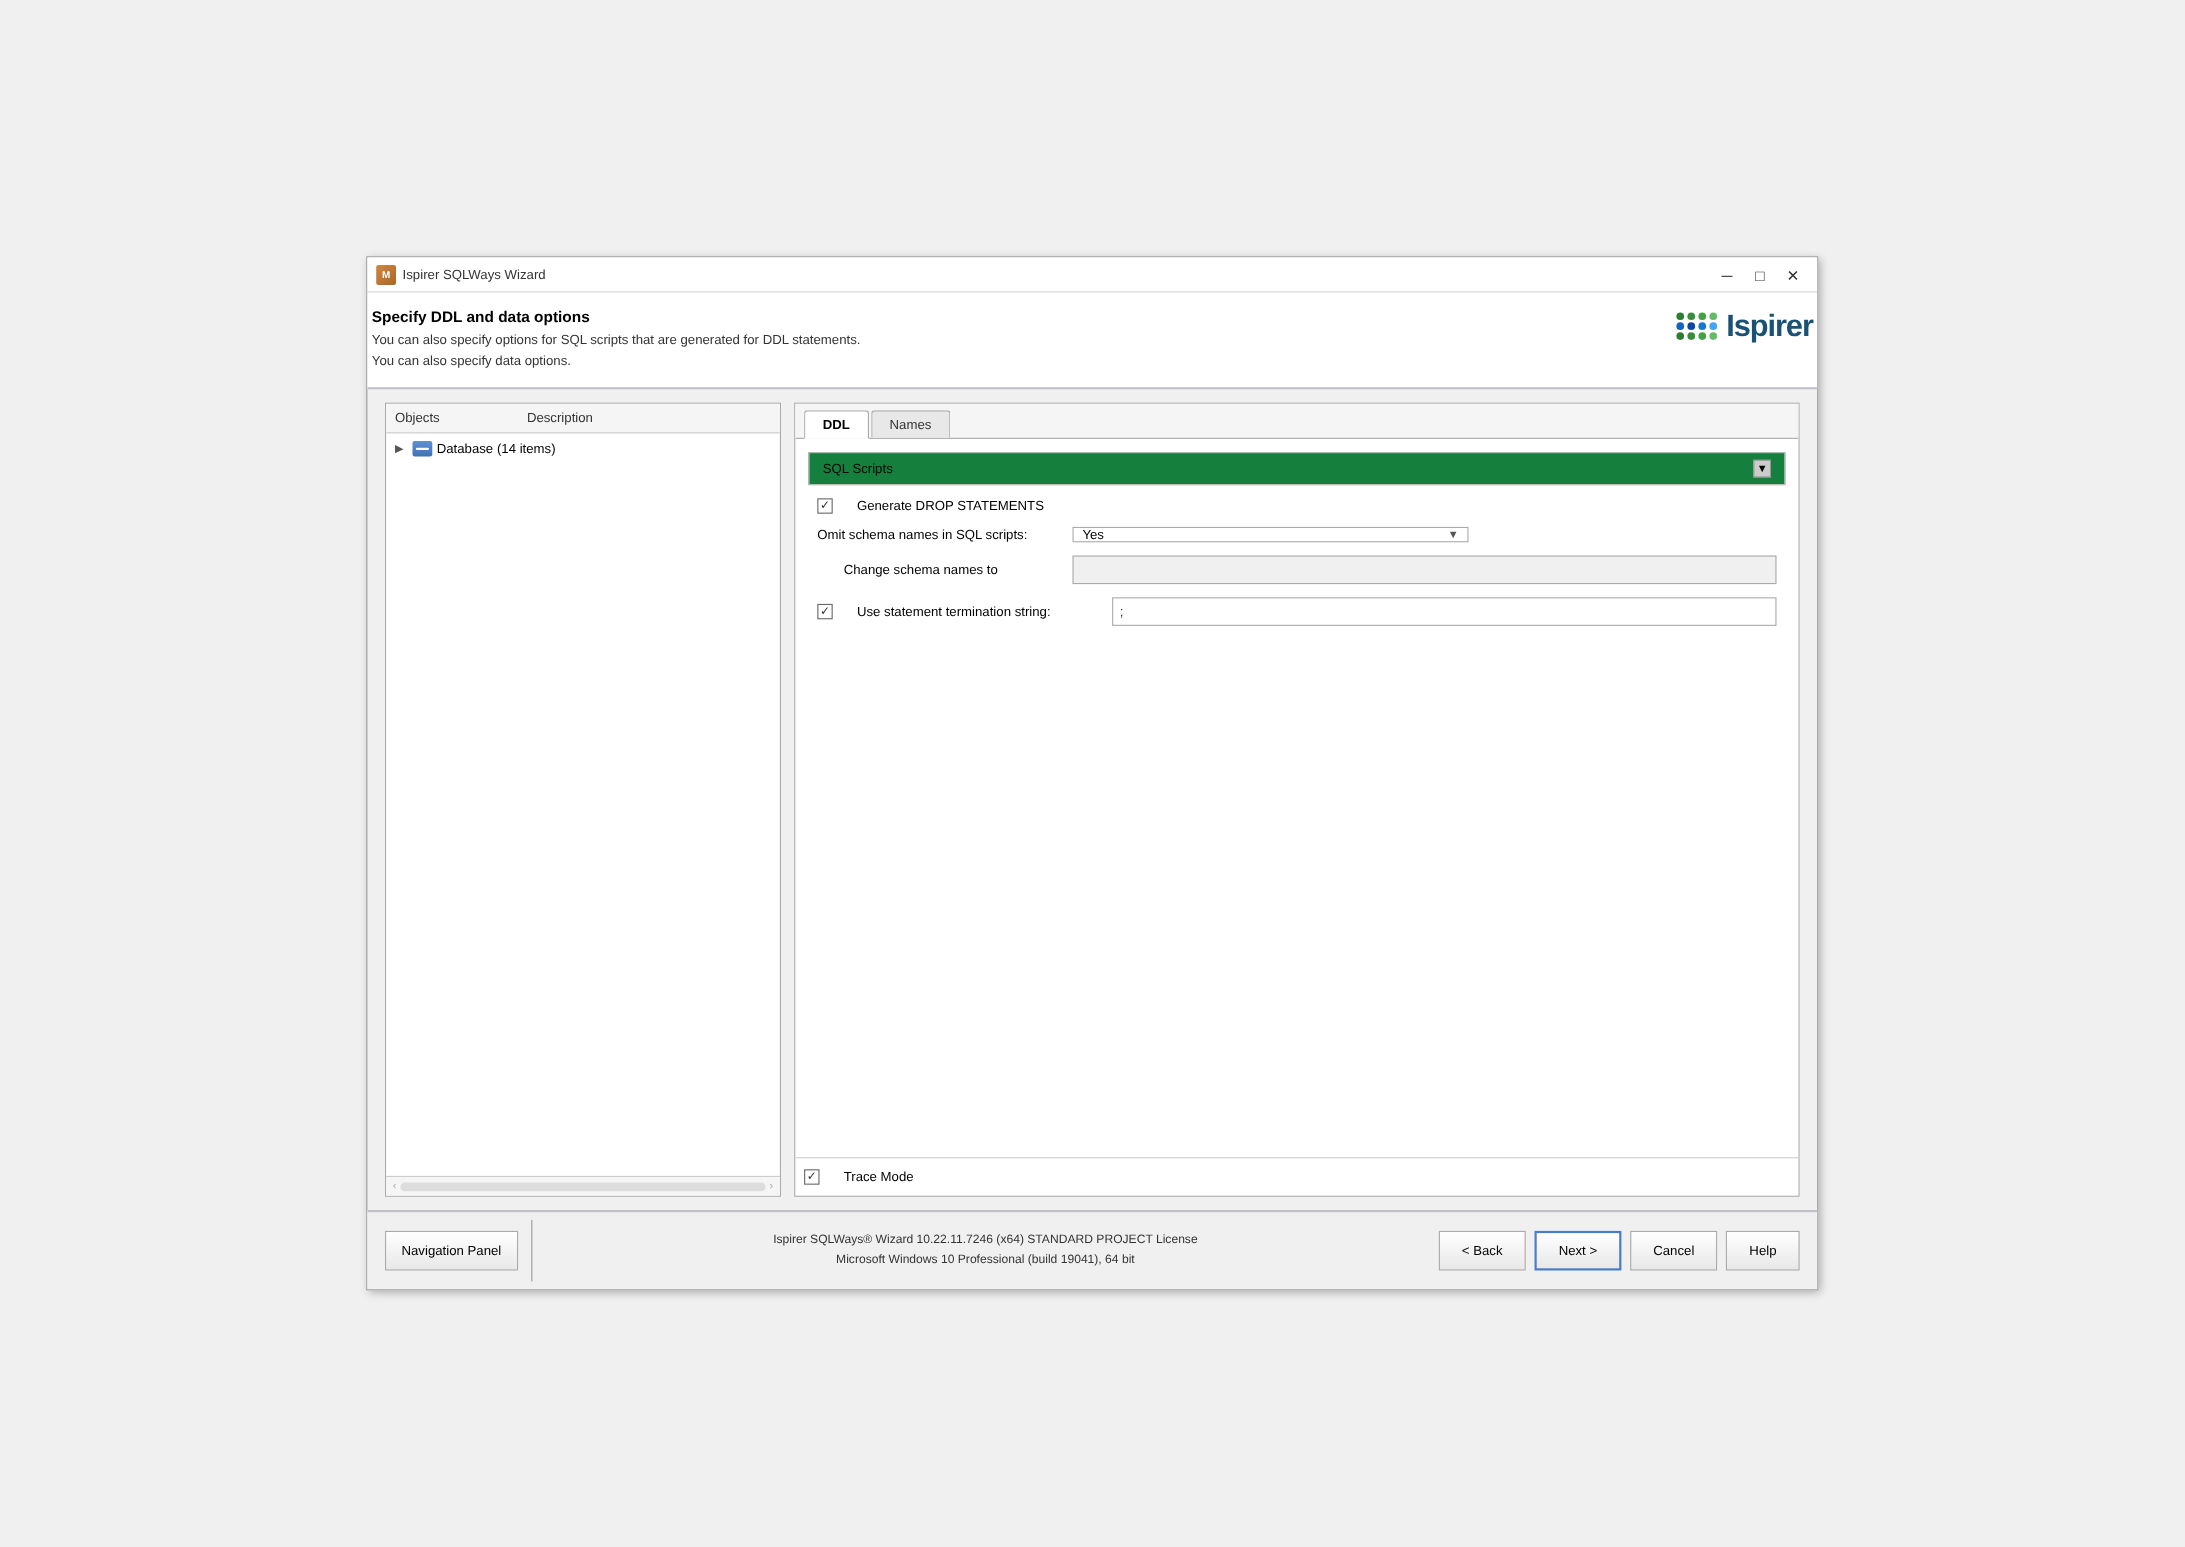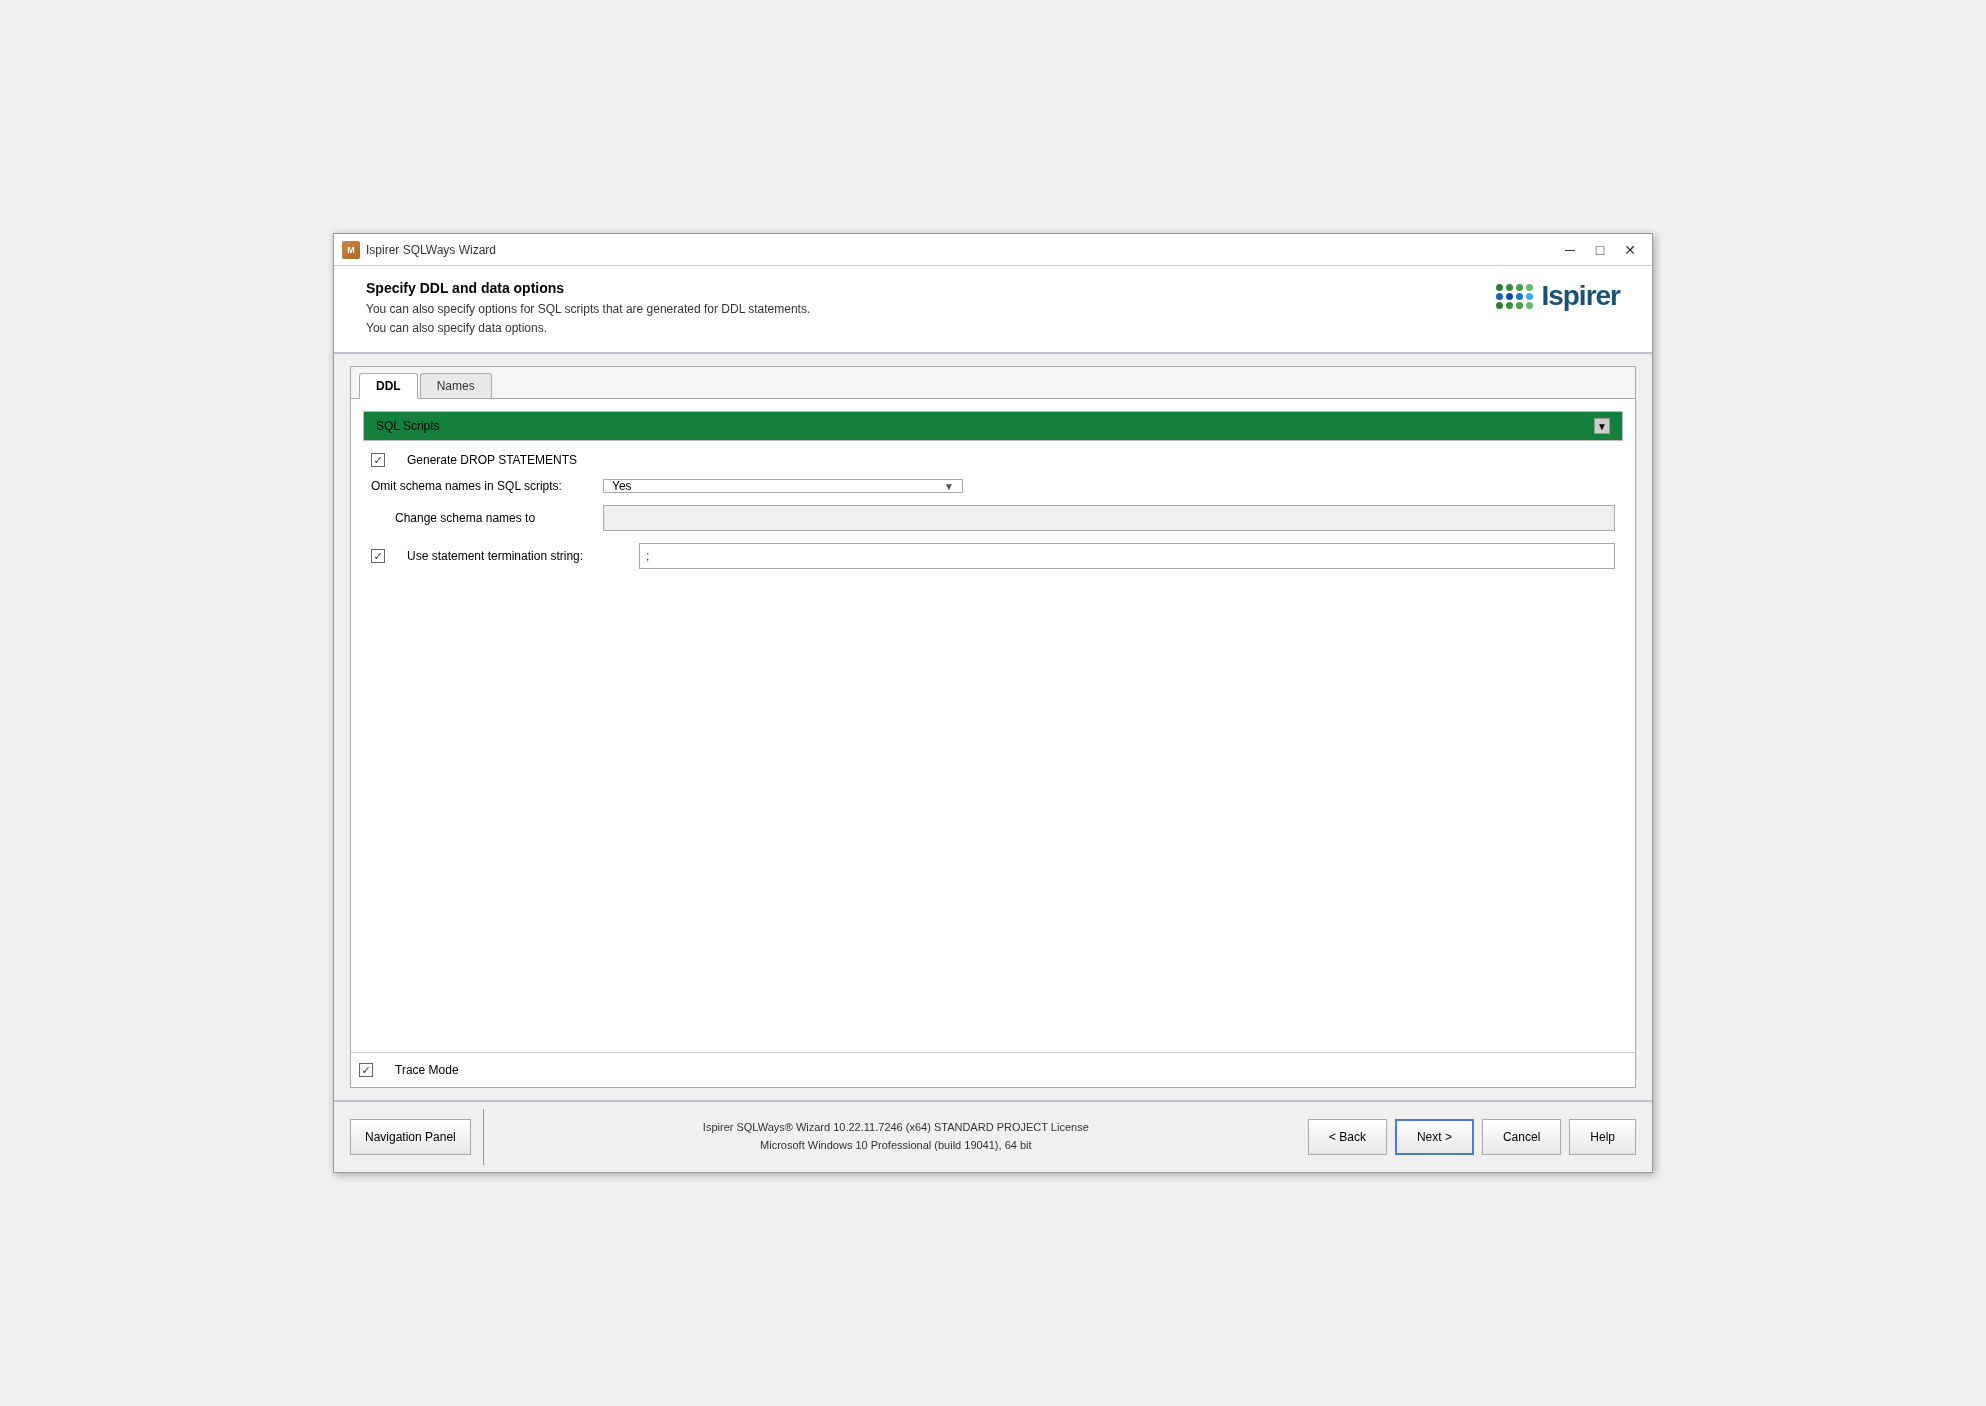--- a/index.html
+++ b/index.html
@@ -73,21 +73,21 @@
       align-items: center;
       justify-content: center;
       font-size: 14px;
       color: #333;
     }
 
     
     .header {
       background: #fff;
       border-bottom: 2px solid #c0c0c8;
-      padding: 14px 32px;
+      padding: 14px 4px;
       display: flex;
       align-items: flex-start;
       justify-content: space-between;
     }
 
     .header-text h2 {
       font-size: 14px;
       font-weight: bold;
       color: #000;
       margin-bottom: 4px;
@@ -494,20 +494,40 @@
           <div style="width:7px;height:7px;border-radius:50%;background:#43a047;"></div>
           <div style="width:7px;height:7px;border-radius:50%;background:#66bb6a;"></div>
         </div>
       </div>
       <span class="logo-text">Ispirer</span>
     </div>
   </div>
 
   <div class="main-content">
 
+    <div class="left-panel">
+      <div class="tree-header">
+        <span class="tree-col-objects">Objects</span>
+        <span class="tree-col-desc">Description</span>
+      </div>
+      <div class="tree-body">
+        <div class="tree-item">
+          <span class="tree-chevron">▶</span>
+          <div class="tree-db-icon"></div>
+          <span class="tree-item-label">
+            <span>Database</span>&nbsp;<span>(14 items)</span>
+          </span>
+        </div>
+      </div>
+      <div class="tree-scrollbar-area">
+        <div style="font-size:10px; color:#aaa; padding: 0 4px;">‹</div>
+        <div class="scrollbar-track"></div>
+        <div style="font-size:10px; color:#aaa; padding: 0 4px;">›</div>
+      </div>
+    </div>
 
     <div class="right-panel">
 
       <div class="tabs">
         <div class="tab active">
           <span>DDL</span>
         </div>
         <div class="tab">
           <span>Names</span>
         </div>

